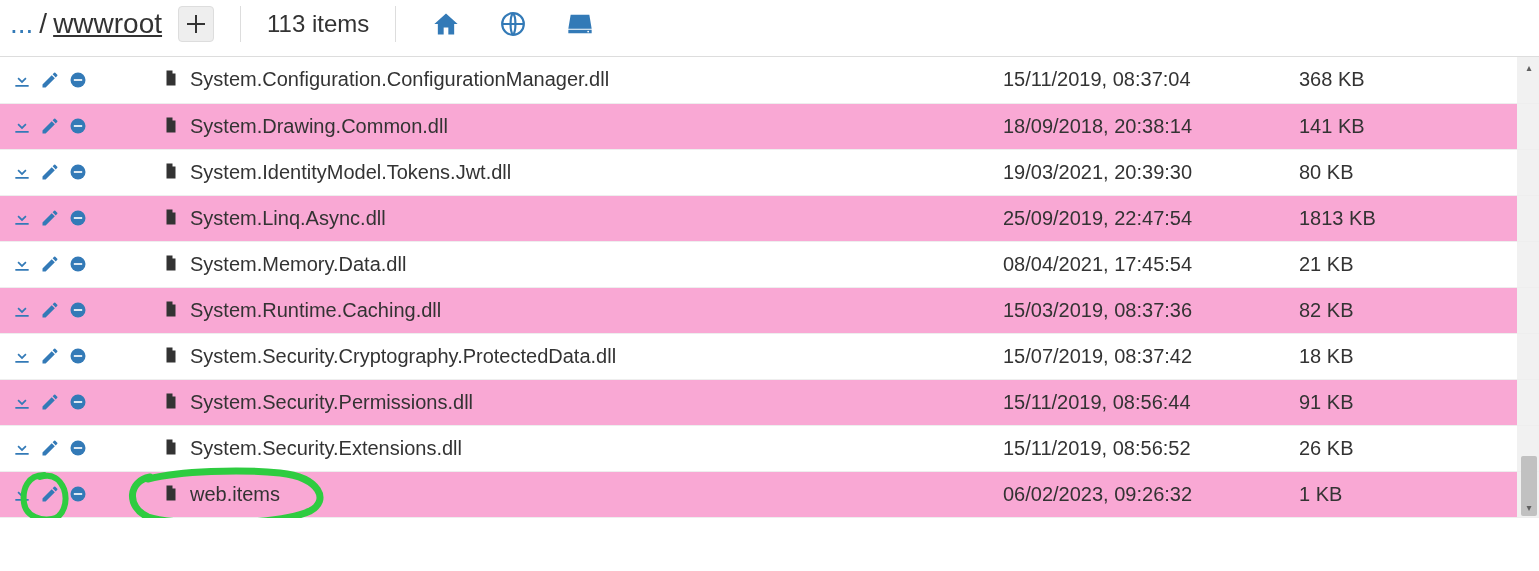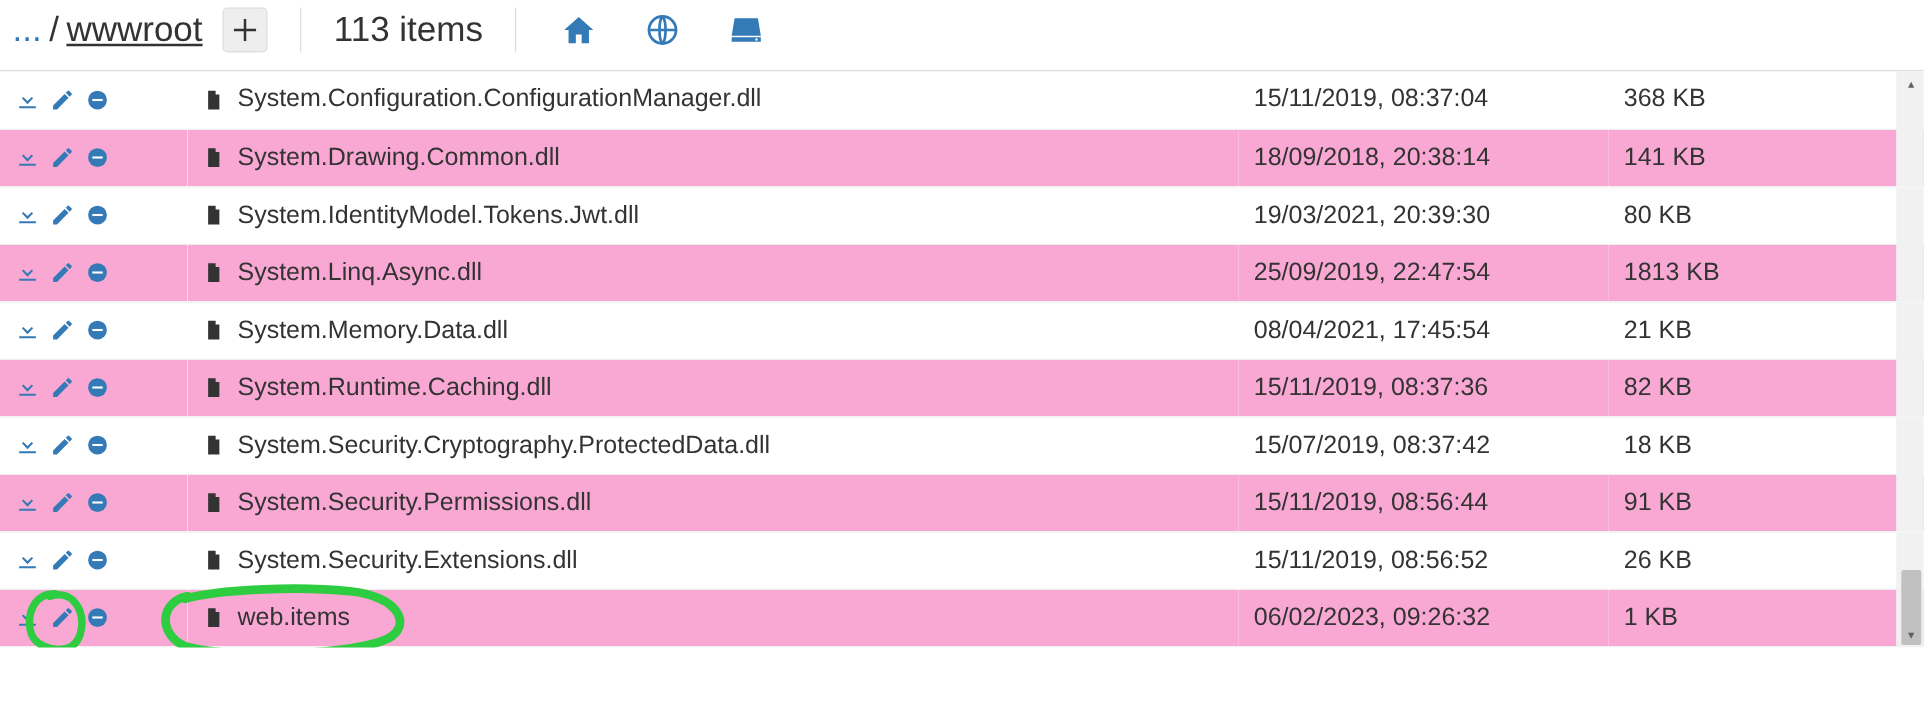--- a/index.html
+++ b/index.html
@@ -11,38 +11,38 @@
     .breadcrumb { display: flex; align-items: center; gap: 6px; font-size: 28px; }
     .breadcrumb .ellipsis { color: #337ab7; }
     .breadcrumb .sep { color: #333; }
     .breadcrumb .folder { color: #333; text-decoration: underline; }
     .add-btn {
       background: #eee; border: 1px solid #ddd; border-radius: 4px;
       width: 36px; height: 36px; display: flex; align-items: center; justify-content: center;
       cursor: pointer; margin-left: 4px;
     }
     .vdiv { width: 1px; height: 36px; background: #ddd; margin: 0 14px; }
-    .item-count { font-size: 28px; color: #333; }
+    .item-count { font-size: 24px; color: #333; }
     .tool-icons { display: flex; align-items: center; gap: 40px; margin-left: 10px; }
     .tool-icons .ticon { color: #337ab7; cursor: pointer; }
 
     .table-wrap { position: relative; border-top: 1px solid #ddd; }
     table { width: 100%; border-collapse: collapse; table-layout: fixed; }
     tbody tr { border-bottom: 1px solid #eee; height: 46px; }
     tbody tr.alt { background: #f9a8d4; }
     td { padding: 0 12px; vertical-align: middle; white-space: nowrap; overflow: hidden; text-overflow: ellipsis; }
     col.actions { width: 150px; }
     col.name { }
     col.date { width: 296px; }
     col.size { width: 230px; }
     col.scroll { width: 22px; }
 
     .actions-cell { display: flex; align-items: center; gap: 8px; color: #337ab7; }
     .actions-cell .aicon { cursor: pointer; }
-    .name-cell { display: flex; align-items: center; gap: 10px; }
+    .name-cell { display: flex; align-items: flex-start; gap: 10px; }
     .file-ico { color: #333; flex-shrink: 0; }
 
     .scroll-col { background: #f1f1f1; position: relative; }
     .scroll-thumb { position: absolute; right: 2px; bottom: 2px; width: 16px; height: 60px; background: #c1c1c1; border-radius: 2px; }
     .scroll-arrow { position: absolute; right: 2px; width: 16px; height: 16px; color: #606060; display:flex; align-items:center; justify-content:center; font-size:10px; }
     .scroll-arrow.up { top: 2px; }
     .scroll-arrow.down { bottom: 2px; }
 
     
     .hl { position: absolute; pointer-events: none; }
@@ -297,21 +297,21 @@
           <td>
             <div class="name-cell">
               <span class="file-ico">
                 <svg width="18" height="20" viewBox="0 0 24 24">
                   <path fill="#333" d="M6 2h8l4 4v16H6zM14 2v4h4"></path>
                 </svg>
               </span>
               <span>System.Runtime.Caching.dll</span>
             </div>
           </td>
-          <td>15/11/2019, 08:37:36</td>
+          <td>15/03/2019, 08:37:36</td>
           <td>82 KB</td>
           <td class="scroll-col"></td>
         </tr>
         <tr>
           <td>
             <div class="actions-cell">
               <span class="aicon">
                 <svg width="20" height="20" viewBox="0 0 24 24">
                   <path fill="#337ab7" d="M12 3v10l4-4 1.4 1.4L12 16 6.6 10.4 8 9l4 4V3zM4 18h16v2H4z"></path>
                 </svg>

